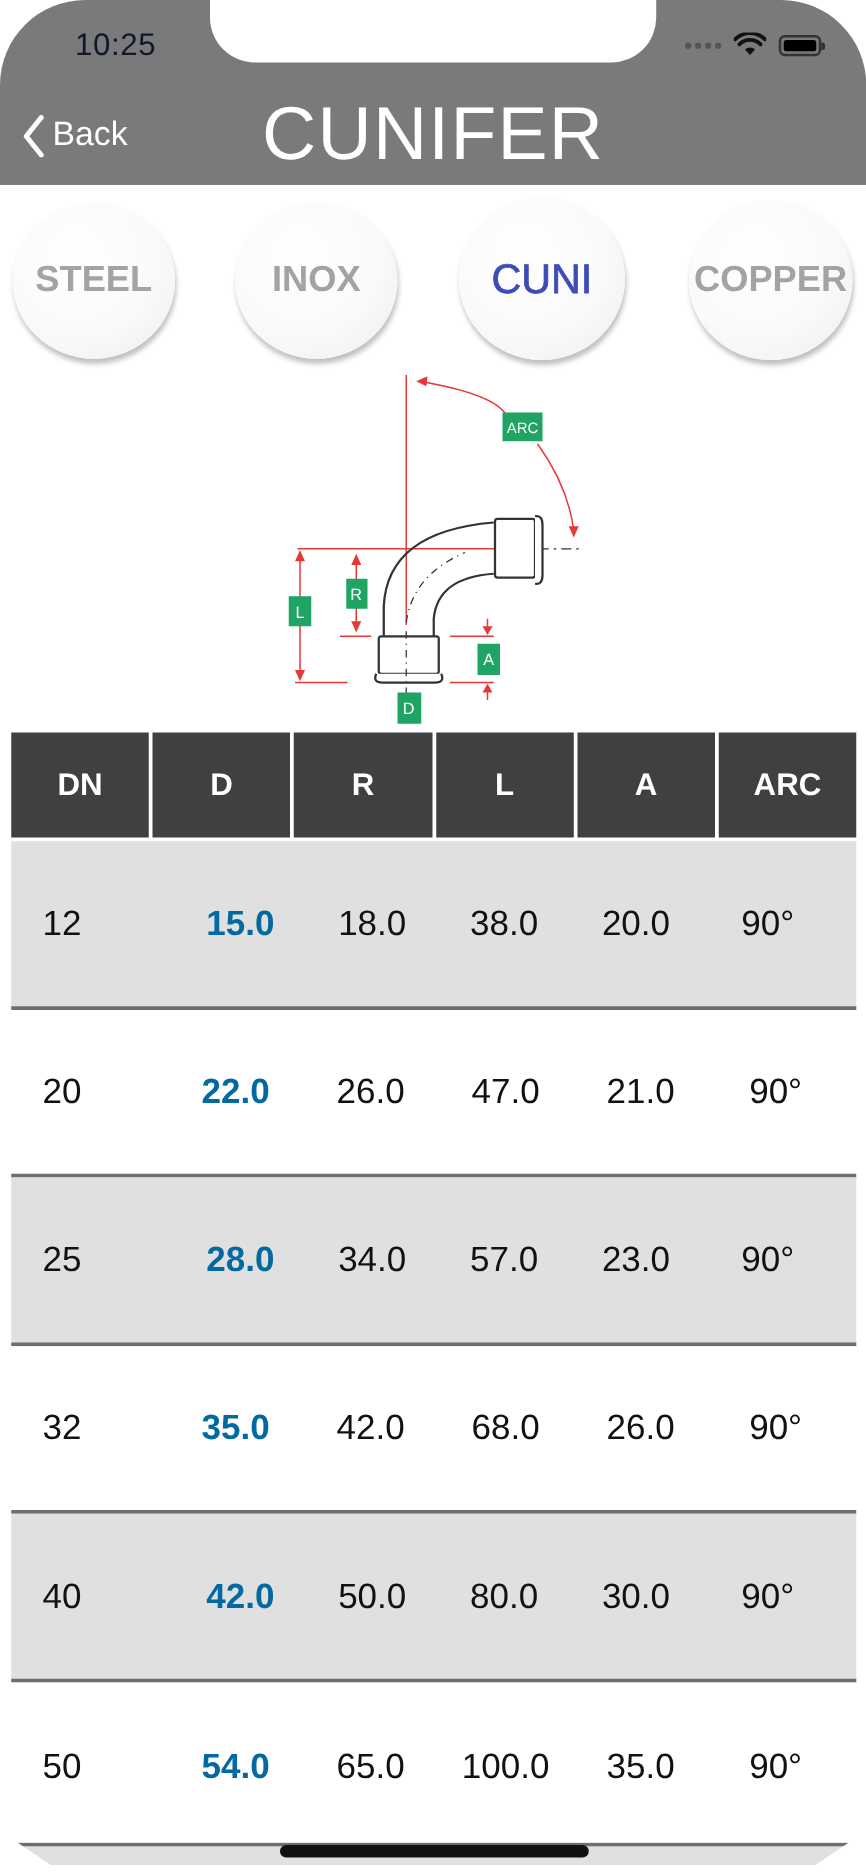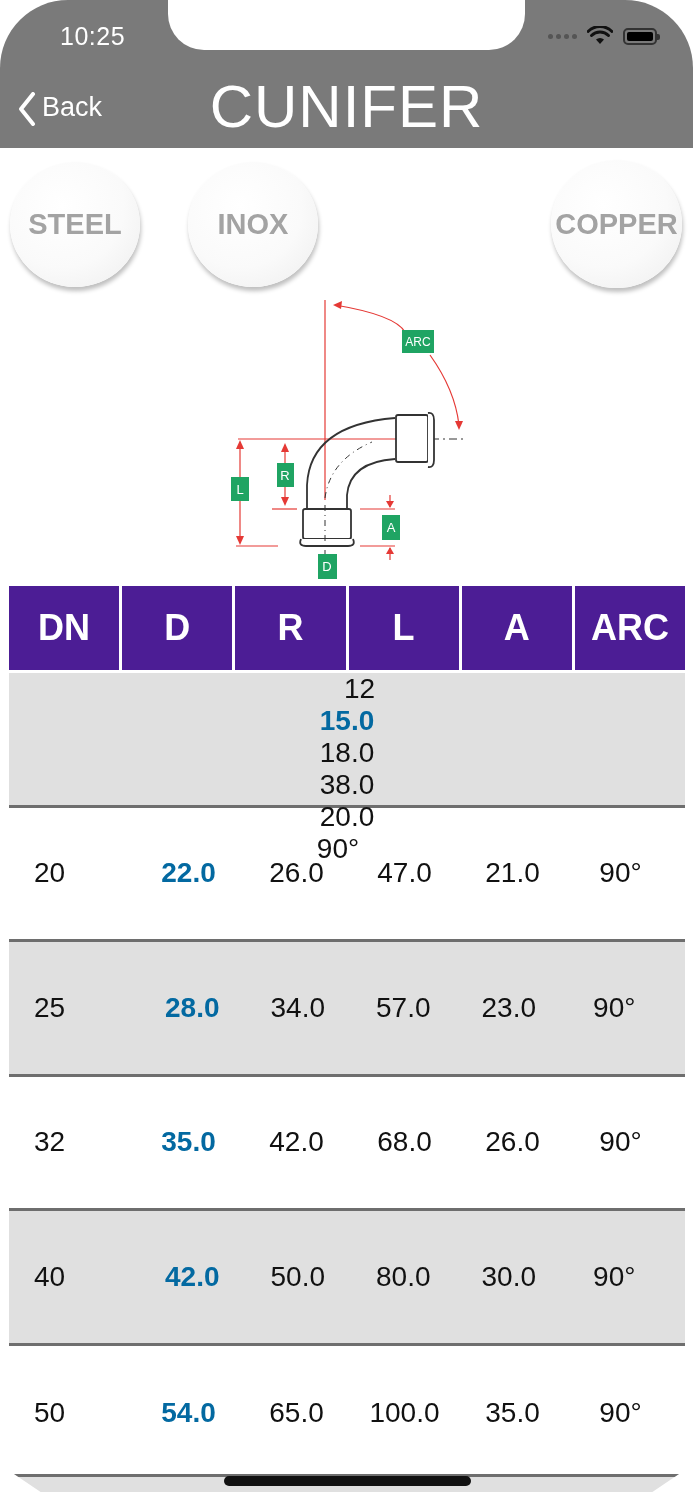--- a/index.html
+++ b/index.html
@@ -11,21 +11,21 @@
     background: #7a7a7a; border-radius: 68px 68px 0 0;
   }
   .notch {
     position: absolute; left: 168px; top: 0; width: 357px; height: 50px;
     background: #ffffff; border-radius: 0 0 36px 36px;
   }
   .notch:before, .notch:after {
     content: ""; position: absolute; top: 0; width: 10px; height: 10px;
   }
   .time {
-    position: absolute; left: 60px; top: 22px; font-size: 25px; color: #ffffff;
+    position: absolute; left: 60px; top: 22px; font-size: 25px; color: #0f172a;
     font-weight: 500; letter-spacing: 0.5px;
   }
   .status-right { position: absolute; right: 36px; top: 26px; display: flex; align-items: center; gap: 10px; }
   .signal { display: flex; gap: 3px; align-items: center; }
   .signal span { width: 5px; height: 5px; background: #555; border-radius: 50%; display: block; }
   .battery {
     width: 34px; height: 17px; border: 2px solid #333; border-radius: 5px; padding: 2px; position: relative;
   }
   .battery .fill { width: 100%; height: 100%; background: #000; border-radius: 2px; }
   .battery:after { content:""; position:absolute; right:-5px; top:4px; width:3px; height:6px; background:#333; border-radius:0 2px 2px 0; }
@@ -47,21 +47,21 @@
     display: flex; align-items: center; justify-content: center;
     font-size: 29px; font-weight: bold; color: #a3a3a3; cursor: pointer;
   }
   .mat.active { color: #3d4db5; font-size: 33px; font-weight: normal; -webkit-text-stroke: 0.6px #3d4db5; }
 
   .diagram { position: absolute; left: 200px; top: 290px; width: 290px; height: 290px; }
 
   .table { position: absolute; left: 9px; top: 586px; width: 676px; }
   .thead { display: flex; height: 84px; gap: 3px; }
   .th {
-    flex: 1; background: #4c1d95; color: #fff; font-size: 36px; font-weight: bold;
+    flex: 1; background: #404040; color: #fff; font-size: 25px; font-weight: bold;
     display: flex; align-items: center; justify-content: center;
   }
   .row {
     height: 134.5px; display: flex; align-items: center;
     border-bottom: 3px solid #6e6e6e; font-size: 28px; color: #111;
   }
   .row.odd { background: #e0e0e0; }
   .row.even { background: #ffffff; gap: 15px; }
   .cell { flex: 1; text-align: center; }
   .cell.dn { text-align: left; padding-left: 25px; }
@@ -105,20 +105,21 @@
       <path d="M15 2 L3 17 L15 32" stroke="#fff" stroke-width="4" fill="none" stroke-linecap="round" stroke-linejoin="round"></path>
     </svg>
     <span>Back</span>
   </div>
   <div class="title">CUNIFER</div>
 </div>
 
 <div class="materials">
   <div class="mat" style="left:10px; top:0px;">STEEL</div>
   <div class="mat" style="left:188px; top:0px;">INOX</div>
+  <div class="mat active" style="left:367px; top:-4px; width:133px; height:130px;">CUNI</div>
   <div class="mat" style="left:551px; top:-2px; width:131px; height:128px;">COPPER</div>
 </div>
 
 <div class="diagram">
   <svg width="290" height="290" viewBox="0 0 290 290">
 
     <line x1="125" y1="10" x2="125" y2="210" stroke="#e53935" stroke-width="1.2"></line>
 
     <path d="M135 15 Q 195 25 205 42" stroke="#e53935" stroke-width="1.2" fill="none"></path>
     <polygon points="133,15 142,11 141,19" fill="#e53935"></polygon>
@@ -182,21 +183,21 @@
 <div class="table">
   <div class="thead">
     <div class="th">DN</div>
     <div class="th">D</div>
     <div class="th">R</div>
     <div class="th">L</div>
     <div class="th">A</div>
     <div class="th">ARC</div>
   </div>
 
-  <div class="row odd" style="margin-top:3px;flex-direction:column;">
+  <div class="row odd" style="margin-top:3px;">
     <div class="cell dn">12</div>
     <div class="cell d">15.0</div>
     <div class="cell">18.0</div>
     <div class="cell">38.0</div>
     <div class="cell">20.0</div>
     <div class="cell arc">90°</div>
   </div>
   <div class="row even">
     <div class="cell dn">20</div>
     <div class="cell d">22.0</div>

